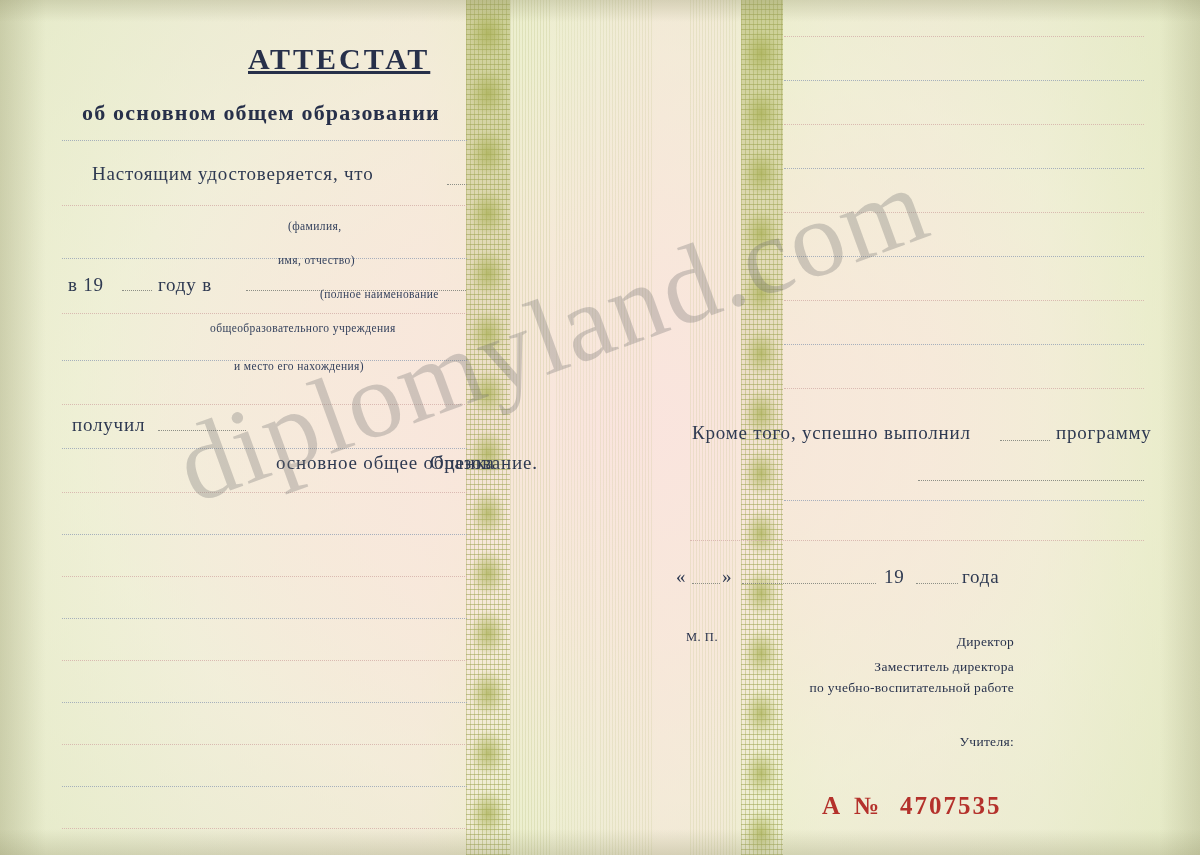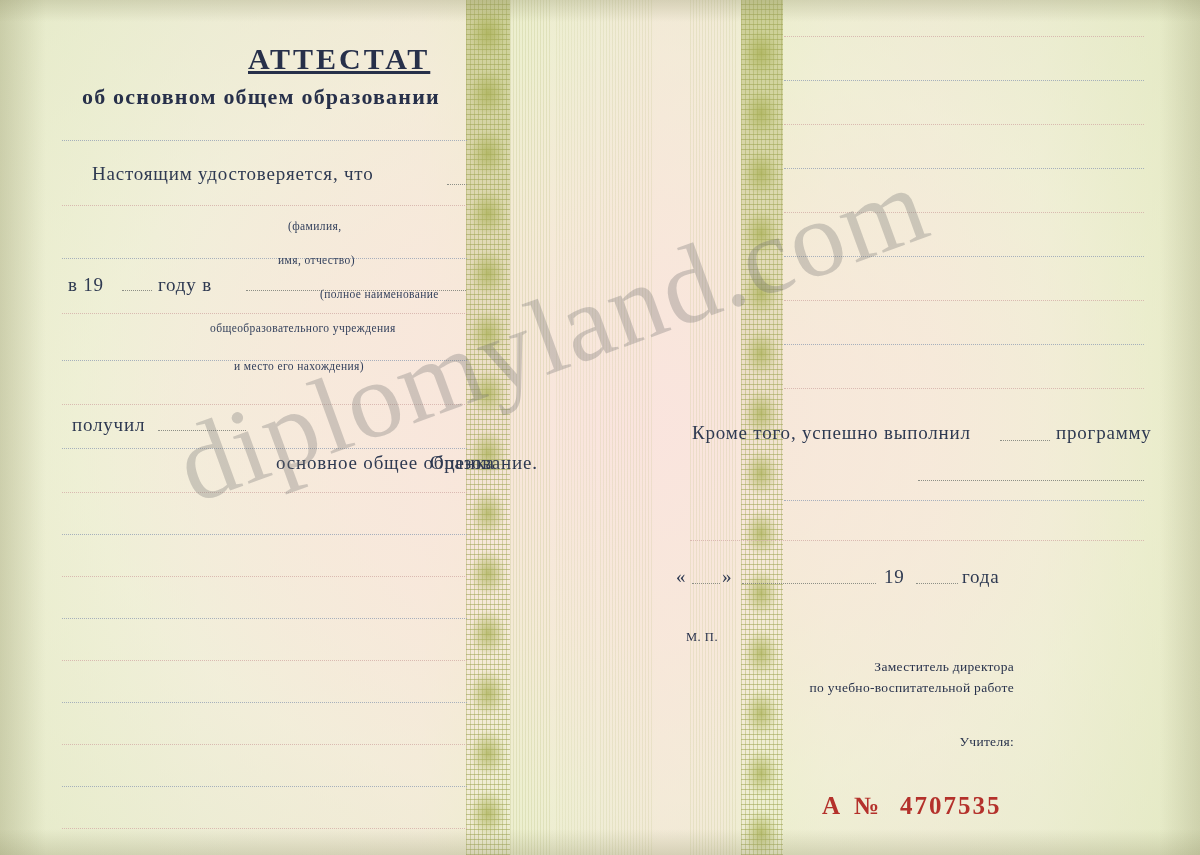--- a/index.html
+++ b/index.html
@@ -224,21 +224,21 @@
   <div class="rule blue" style="left:784px; top:168px; width:360px;"></div>
   <div class="rule pink" style="left:784px; top:212px; width:360px;"></div>
   <div class="rule blue" style="left:784px; top:256px; width:360px;"></div>
   <div class="rule pink" style="left:784px; top:300px; width:360px;"></div>
   <div class="rule blue" style="left:784px; top:344px; width:360px;"></div>
   <div class="rule pink" style="left:784px; top:388px; width:360px;"></div>
   <div class="rule blue" style="left:784px; top:500px; width:360px;"></div>
   <div class="rule pink" style="left:690px; top:540px; width:454px;"></div>
 
   <div class="txt title-main" style="left:248px; top:42px;text-decoration:underline;">АТТЕСТАТ</div>
-  <div class="txt title-sub" style="left:82px; top:84px;">об основном общем образовании</div>
+  <div class="txt title-sub" style="left:82px; top:100px;">об основном общем образовании</div>
 
   <div class="txt body-lg" style="left:92px; top:163px;">Настоящим удостоверяется, что</div>
   <div class="dots" style="left:447px; top:184px; width:20px;"></div>
 
   <div class="txt caption" style="left:288px; top:220px;">(фамилия,</div>
   <div class="txt caption" style="left:278px; top:254px;">имя, отчество)</div>
 
   <div class="txt body-lg" style="left:68px; top:274px;">в 19</div>
   <div class="dots" style="left:122px; top:290px; width:30px;"></div>
   <div class="txt body-lg" style="left:158px; top:274px;">году в</div>
@@ -263,20 +263,21 @@
   <div class="txt body-lg" style="left:676px; top:566px;">«</div>
   <div class="dots" style="left:692px; top:583px; width:28px;"></div>
   <div class="txt body-lg" style="left:722px; top:566px;">»</div>
   <div class="dots" style="left:742px; top:583px; width:134px;"></div>
   <div class="txt body-lg" style="left:884px; top:566px;">19</div>
   <div class="dots" style="left:916px; top:583px; width:42px;"></div>
   <div class="txt body-lg" style="left:962px; top:566px;">года</div>
 
   <div class="txt mp" style="left:686px; top:630px;">М. П.</div>
 
+  <div class="txt sig" style="left:744px; top:634px; width:270px; text-align:right;">Директор</div>
   <div class="txt sig" style="left:744px; top:680px; width:270px; text-align:right;">по учебно-воспитательной работе</div>
   <div class="txt sig" style="left:744px; top:659px; width:270px; text-align:right;">Заместитель директора</div>
   <div class="txt sig" style="left:744px; top:734px; width:270px; text-align:right;">Учителя:</div>
 
   <div class="txt serial" style="left:822px; top:792px;">А</div>
   <div class="txt serial" style="left:854px; top:792px;">№</div>
   <div class="txt serial" style="left:900px; top:792px;">4707535</div>
 
   <div class="edge-shade-left"></div>
   <div class="edge-shade-right"></div>

